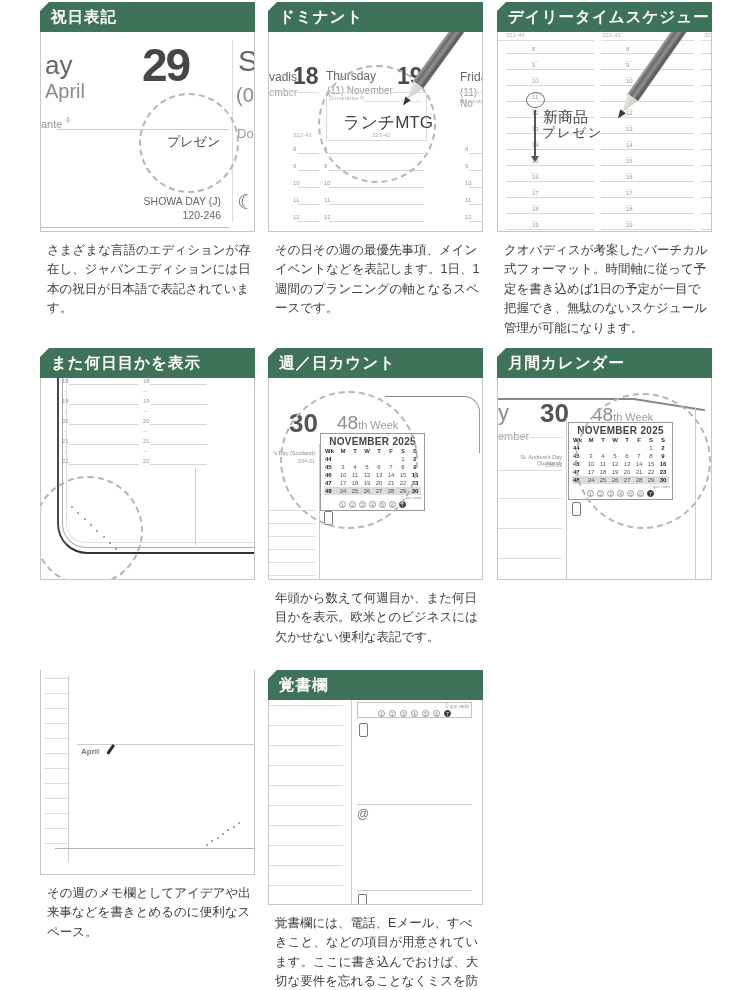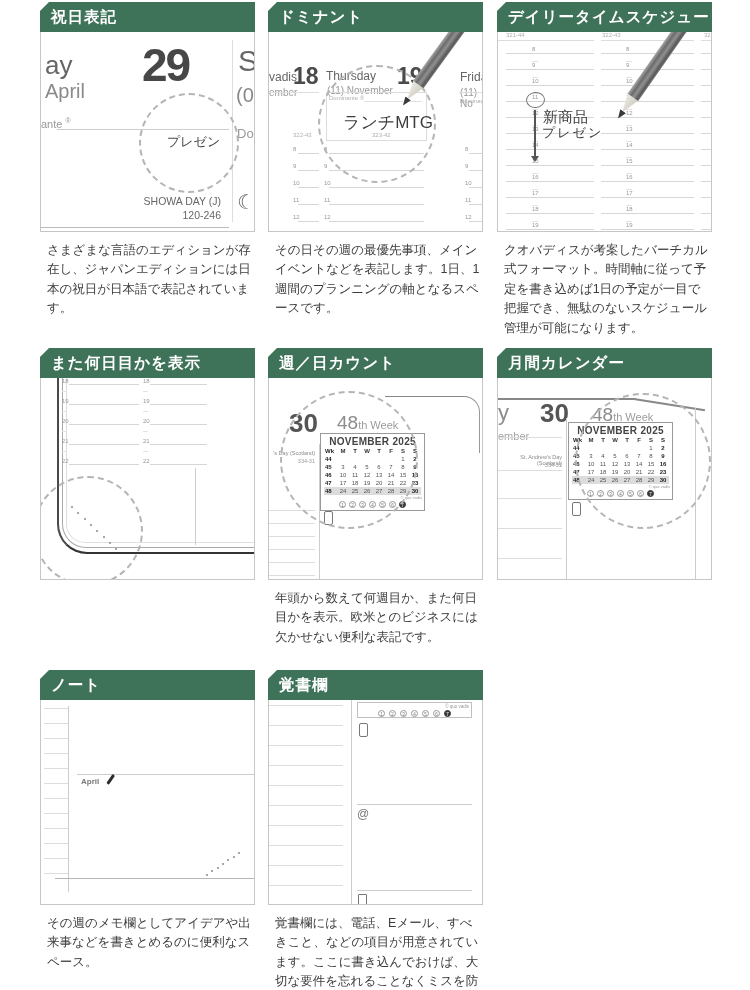--- a/index.html
+++ b/index.html
@@ -454,21 +454,20 @@
       <div class="dcirc" style="left:77px;top:15px;width:132px;height:132px;"></div>
     <div style="position: absolute; left: 0px; top: 59px; width: 64px; height: 1px; background: rgb(221, 221, 221);"></div>
         <div style="position: absolute; left: 0px; top: 92px; width: 64px; height: 1px; background: rgb(221, 221, 221);"></div>
         <div style="position: absolute; left: 0px; top: 120px; width: 64px; height: 1px; background: rgb(221, 221, 221);"></div>
         <div style="position: absolute; left: 0px; top: 150px; width: 64px; height: 1px; background: rgb(221, 221, 221);"></div>
         <div style="position: absolute; left: 0px; top: 180px; width: 64px; height: 1px; background: rgb(221, 221, 221);"></div>
       </div>
   </div>
 
   <div class="card" id="c7">
-    <div class="hd">ノート</div>
     <div class="ib ib-r3" id="c7img">
       <div class="abs" style="left:27px;top:6px;width:1px;height:186px;background:#ccc;"></div>
       <div class="abs" style="left:36px;top:74px;width:177px;height:1px;background:#ccc;"></div>
       <span class="abs" style="left:40px;top:77px;font-size:8px;color:#777;font-weight:bold;">April</span>
       <div class="abs" style="left:64px;top:78px;width:11px;height:2.5px;background:#2c2c2c;border-radius:1px;transform:rotate(-55deg);"></div>
       <div class="abs" style="left:14px;top:178px;width:199px;height:1px;background:#b5b5b5;"></div>
     <div style="position: absolute; left: 3px; top: 8px; width: 24px; height: 1px; background: rgb(221, 221, 221);"></div>
         <div style="position: absolute; left: 3px; top: 23px; width: 24px; height: 1px; background: rgb(221, 221, 221);"></div>
         <div style="position: absolute; left: 3px; top: 38px; width: 24px; height: 1px; background: rgb(221, 221, 221);"></div>
         <div style="position: absolute; left: 3px; top: 53px; width: 24px; height: 1px; background: rgb(221, 221, 221);"></div>

